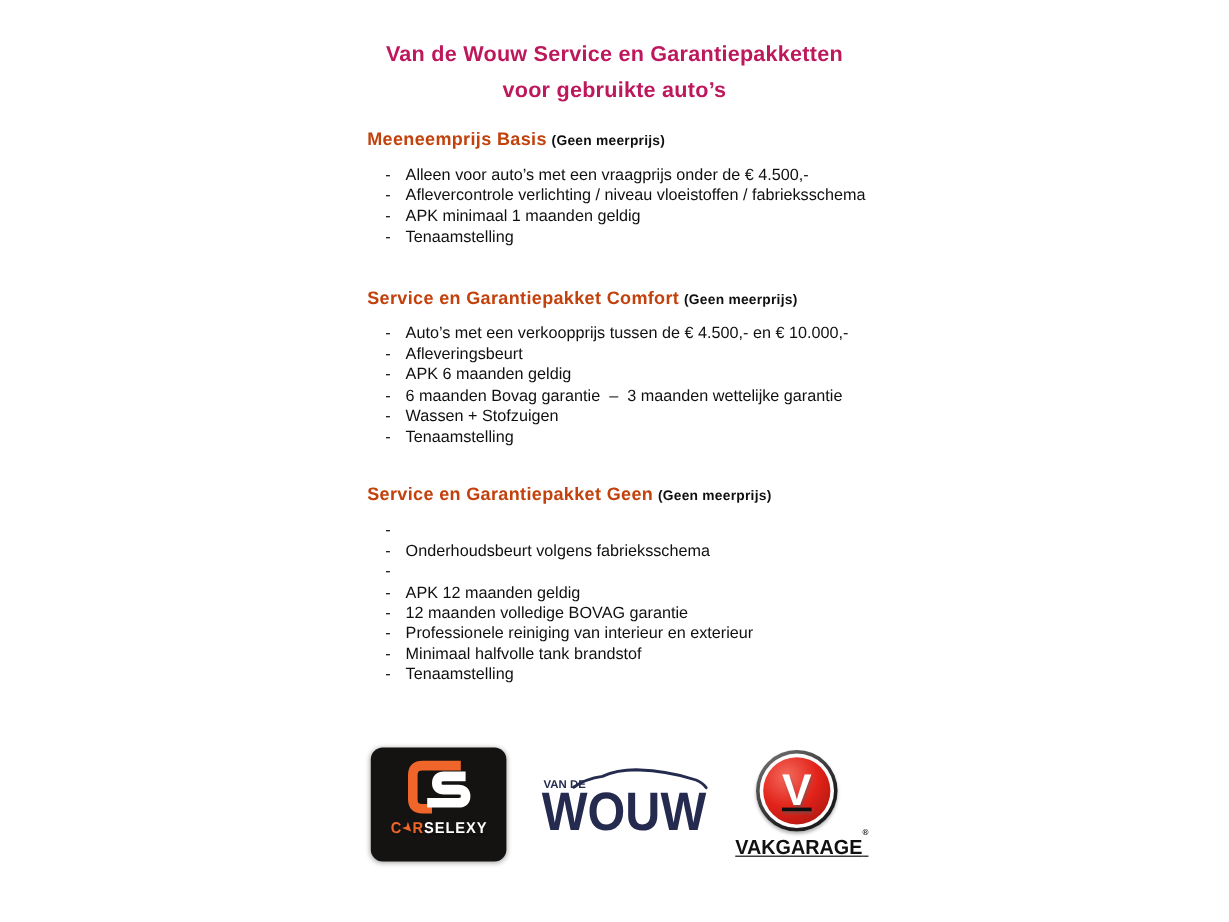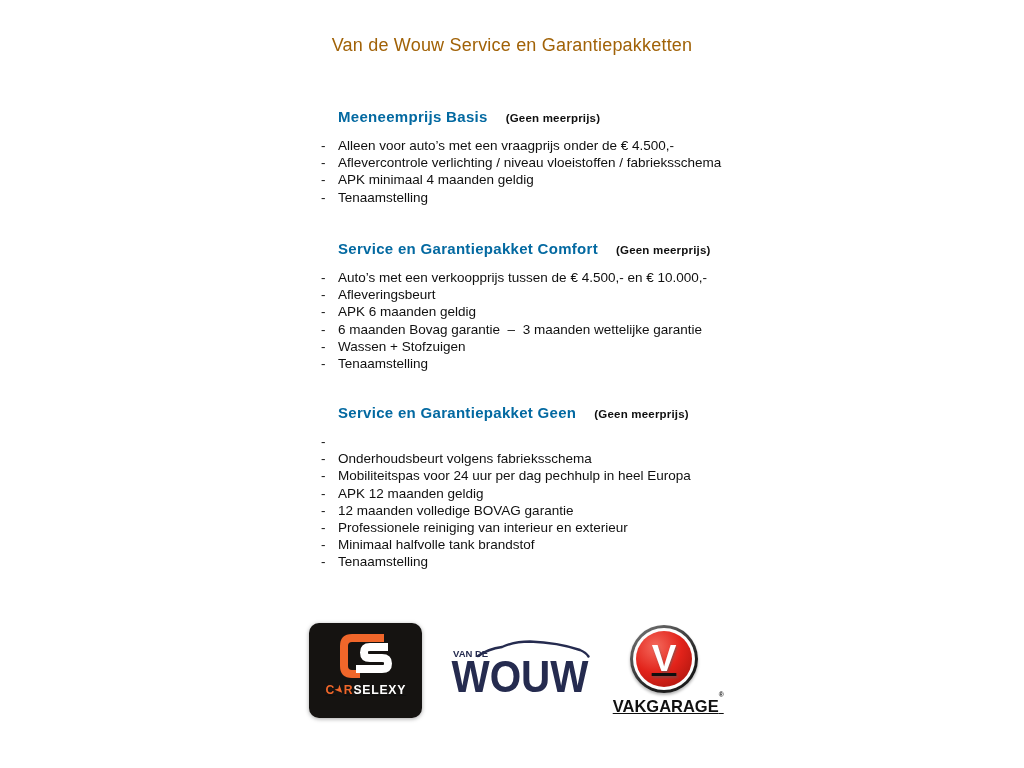--- a/index.html
+++ b/index.html
@@ -3,29 +3,29 @@
 <meta charset="utf-8">
 <style>
   * { margin:0; padding:0; box-sizing:border-box; }
   html,body { width:1024px; height:768px; background:#ffffff; }
   body { font-family:"Liberation Sans", sans-serif; color:#0f0f0f; position:relative; overflow:hidden; }
 
   .page { position:absolute; inset:0; background:#fff; }
 
   
   .title-block { position:absolute; top:30px; left:0; width:1024px; text-align:center; }
-  .title-line { font-size:18px; font-weight:normal; line-height:30px; letter-spacing:0.2px; color:#a16207; }
+  .title-line { font-size:18px; font-weight:bold; line-height:30px; letter-spacing:0.2px; color:#be185d; }
 
   
   .section { position:absolute; left:306px; width:480px; }
   .section-1 { top:108px; }
   .section-2 { top:240px; }
   .section-3 { top:404px; }
-  .section-heading { font-size:15px; font-weight:bold; color:#0369a1; letter-spacing:0.3px;margin-left:32px; }
-  .section-note { font-size:11.5px; font-weight:bold; margin-left:18px; letter-spacing:0.2px; }
+  .section-heading { font-size:15px; font-weight:bold; color:#c2410c; letter-spacing:0.3px; }
+  .section-note { font-size:11.5px; font-weight:bold; margin-left:4px; letter-spacing:0.2px; }
   .bullet-list { list-style:none; margin-top:11px; margin-left:15px; }
   .bullet-list li { display:flex; font-size:13.5px; line-height:17.2px; color:#101010; }
   .bullet-dash { width:17px; flex:0 0 17px; }
   .item-text { white-space:pre-wrap;text-align:right; }
 
   
   .logo { position:absolute;text-decoration:underline; }
 
   
   .carselexy { left:309px; top:623px; width:113px; height:95px; background:#151311;
@@ -57,38 +57,39 @@
               letter-spacing:0px; transform:scaleX(0.97); white-space:nowrap; }
   .vak-reg { font-size:7px; vertical-align:top; position:relative; top:-6px; }
 </style>
 </head>
 <body>
 
 <div class="page">
 
   <div class="title-block">
     <div class="title-line">Van de Wouw Service en Garantiepakketten</div>
+    <div class="title-line">voor gebruikte auto’s</div>
   </div>
 
   <div class="section section-1">
     <div>
       <span class="section-heading">Meeneemprijs Basis</span><span class="section-note">(Geen meerprijs)</span>
     </div>
     <ul class="bullet-list">
       <li>
           <span class="bullet-dash">-</span>
           <span class="item-text">Alleen voor auto’s met een vraagprijs onder de € 4.500,-</span>
         </li>
       <li>
           <span class="bullet-dash">-</span>
           <span class="item-text">Aflevercontrole verlichting / niveau vloeistoffen / fabrieksschema</span>
         </li>
       <li>
           <span class="bullet-dash">-</span>
-          <span class="item-text">APK minimaal 4 maanden geldig</span>
+          <span class="item-text">APK minimaal 1 maanden geldig</span>
         </li>
       <li>
           <span class="bullet-dash">-</span>
           <span class="item-text">Tenaamstelling</span>
         </li>
     </ul>
   </div>
 
   <div class="section section-2">
     <div>
@@ -129,21 +130,20 @@
     <ul class="bullet-list">
       <li>
           <span class="bullet-dash">-</span>
         </li>
       <li>
           <span class="bullet-dash">-</span>
           <span class="item-text">Onderhoudsbeurt volgens fabrieksschema</span>
         </li>
       <li>
           <span class="bullet-dash">-</span>
-          <span class="item-text">Mobiliteitspas voor 24 uur per dag pechhulp in heel Europa</span>
         </li>
       <li>
           <span class="bullet-dash">-</span>
           <span class="item-text">APK 12 maanden geldig</span>
         </li>
       <li>
           <span class="bullet-dash">-</span>
           <span class="item-text">12 maanden volledige BOVAG garantie</span>
         </li>
       <li>

